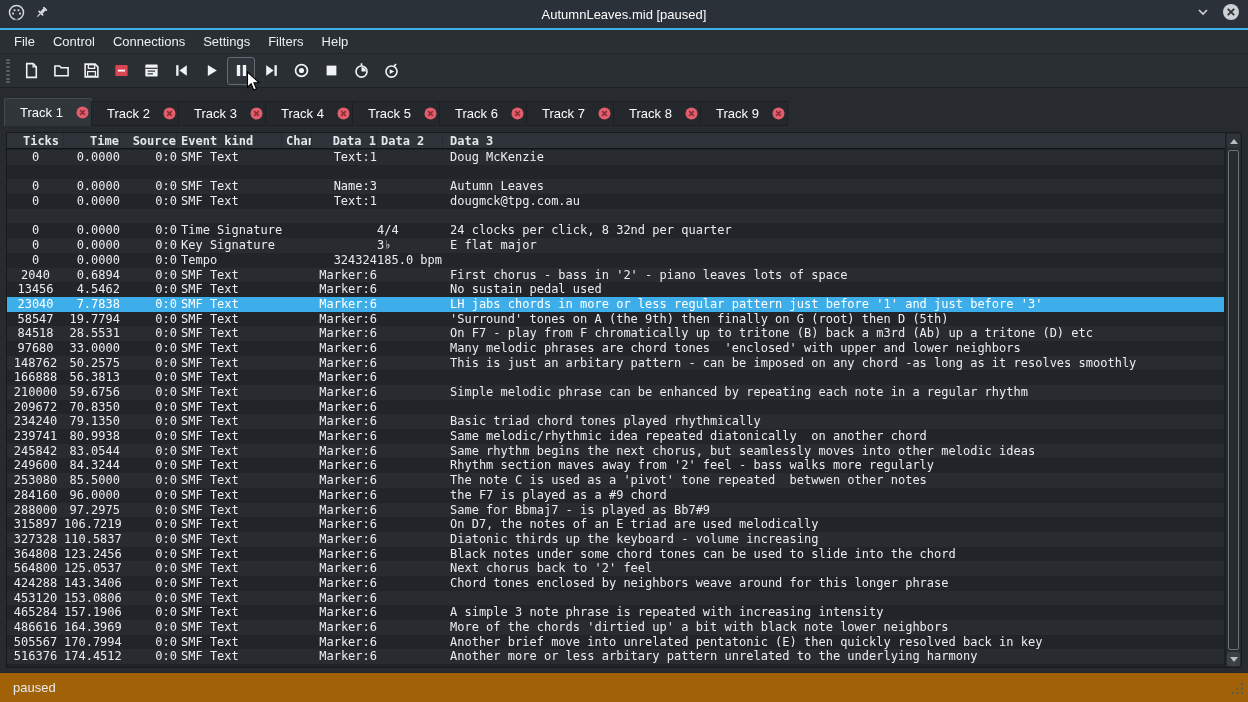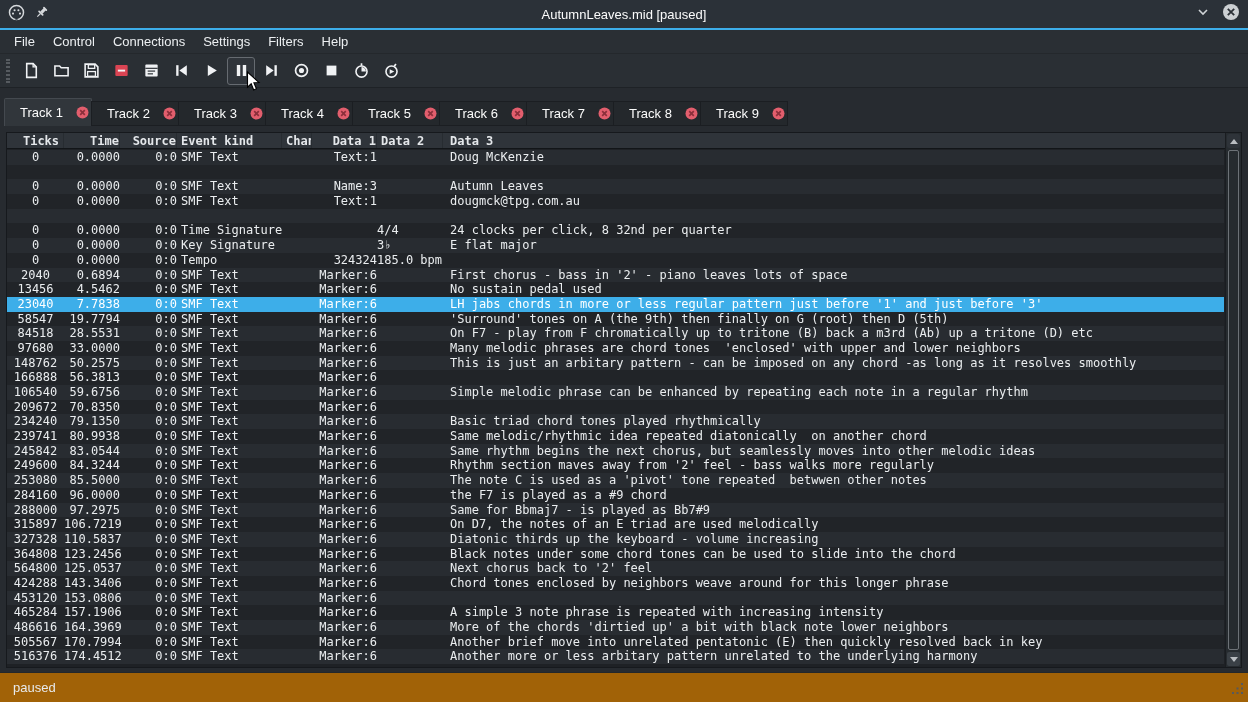--- a/index.html
+++ b/index.html
@@ -346,21 +346,21 @@
       <div class="tr even"><div class="c0">0</div><div class="c1">0.0000</div><div class="c2">0:0</div><div class="c3">Key Signature</div><div class="c4"></div><div class="c5"></div><div class="c6">3♭</div><div class="c7">E flat major</div></div>
       <div class="tr odd"><div class="c0">0</div><div class="c1">0.0000</div><div class="c2">0:0</div><div class="c3">Tempo</div><div class="c4"></div><div class="c5">324324</div><div class="c6">185.0 bpm</div><div class="c7"></div></div>
       <div class="tr even"><div class="c0">2040</div><div class="c1">0.6894</div><div class="c2">0:0</div><div class="c3">SMF Text</div><div class="c4"></div><div class="c5">Marker:6</div><div class="c6"></div><div class="c7">First chorus - bass in '2' - piano leaves lots of space</div></div>
       <div class="tr odd"><div class="c0">13456</div><div class="c1">4.5462</div><div class="c2">0:0</div><div class="c3">SMF Text</div><div class="c4"></div><div class="c5">Marker:6</div><div class="c6"></div><div class="c7">No sustain pedal used</div></div>
       <div class="tr even selected"><div class="c0">23040</div><div class="c1">7.7838</div><div class="c2">0:0</div><div class="c3">SMF Text</div><div class="c4"></div><div class="c5">Marker:6</div><div class="c6"></div><div class="c7">LH jabs chords in more or less regular pattern just before '1' and just before '3'</div></div>
       <div class="tr odd"><div class="c0">58547</div><div class="c1">19.7794</div><div class="c2">0:0</div><div class="c3">SMF Text</div><div class="c4"></div><div class="c5">Marker:6</div><div class="c6"></div><div class="c7">'Surround' tones on A (the 9th) then finally on G (root) then D (5th)</div></div>
       <div class="tr even"><div class="c0">84518</div><div class="c1">28.5531</div><div class="c2">0:0</div><div class="c3">SMF Text</div><div class="c4"></div><div class="c5">Marker:6</div><div class="c6"></div><div class="c7">On F7 - play from F chromatically up to tritone (B) back a m3rd (Ab) up a tritone (D) etc</div></div>
       <div class="tr odd"><div class="c0">97680</div><div class="c1">33.0000</div><div class="c2">0:0</div><div class="c3">SMF Text</div><div class="c4"></div><div class="c5">Marker:6</div><div class="c6"></div><div class="c7">Many melodic phrases are chord tones  'enclosed' with upper and lower neighbors</div></div>
       <div class="tr even"><div class="c0">148762</div><div class="c1">50.2575</div><div class="c2">0:0</div><div class="c3">SMF Text</div><div class="c4"></div><div class="c5">Marker:6</div><div class="c6"></div><div class="c7">This is just an arbitary pattern - can be imposed on any chord -as long as it resolves smoothly</div></div>
       <div class="tr odd"><div class="c0">166888</div><div class="c1">56.3813</div><div class="c2">0:0</div><div class="c3">SMF Text</div><div class="c4"></div><div class="c5">Marker:6</div><div class="c6"></div></div>
-      <div class="tr even"><div class="c0">106540</div><div class="c1">59.6756</div><div class="c2">0:0</div><div class="c3">SMF Text</div><div class="c4"></div><div class="c5">Marker:6</div><div class="c6"></div><div class="c7">Simple melodic phrase can be enhanced by repeating each note in a regular rhythm</div></div>
+      <div class="tr even"><div class="c0">210000</div><div class="c1">59.6756</div><div class="c2">0:0</div><div class="c3">SMF Text</div><div class="c4"></div><div class="c5">Marker:6</div><div class="c6"></div><div class="c7">Simple melodic phrase can be enhanced by repeating each note in a regular rhythm</div></div>
       <div class="tr odd"><div class="c0">209672</div><div class="c1">70.8350</div><div class="c2">0:0</div><div class="c3">SMF Text</div><div class="c4"></div><div class="c5">Marker:6</div><div class="c6"></div></div>
       <div class="tr even"><div class="c0">234240</div><div class="c1">79.1350</div><div class="c2">0:0</div><div class="c3">SMF Text</div><div class="c4"></div><div class="c5">Marker:6</div><div class="c6"></div><div class="c7">Basic triad chord tones played rhythmically</div></div>
       <div class="tr odd"><div class="c0">239741</div><div class="c1">80.9938</div><div class="c2">0:0</div><div class="c3">SMF Text</div><div class="c4"></div><div class="c5">Marker:6</div><div class="c6"></div><div class="c7">Same melodic/rhythmic idea repeated diatonically  on another chord</div></div>
       <div class="tr even"><div class="c0">245842</div><div class="c1">83.0544</div><div class="c2">0:0</div><div class="c3">SMF Text</div><div class="c4"></div><div class="c5">Marker:6</div><div class="c6"></div><div class="c7">Same rhythm begins the next chorus, but seamlessly moves into other melodic ideas</div></div>
       <div class="tr odd"><div class="c0">249600</div><div class="c1">84.3244</div><div class="c2">0:0</div><div class="c3">SMF Text</div><div class="c4"></div><div class="c5">Marker:6</div><div class="c6"></div><div class="c7">Rhythm section maves away from '2' feel - bass walks more regularly</div></div>
       <div class="tr even"><div class="c0">253080</div><div class="c1">85.5000</div><div class="c2">0:0</div><div class="c3">SMF Text</div><div class="c4"></div><div class="c5">Marker:6</div><div class="c6"></div><div class="c7">The note C is used as a 'pivot' tone repeated  betwwen other notes</div></div>
       <div class="tr odd"><div class="c0">284160</div><div class="c1">96.0000</div><div class="c2">0:0</div><div class="c3">SMF Text</div><div class="c4"></div><div class="c5">Marker:6</div><div class="c6"></div><div class="c7">the F7 is played as a #9 chord</div></div>
       <div class="tr even"><div class="c0">288000</div><div class="c1">97.2975</div><div class="c2">0:0</div><div class="c3">SMF Text</div><div class="c4"></div><div class="c5">Marker:6</div><div class="c6"></div><div class="c7">Same for Bbmaj7 - is played as Bb7#9</div></div>
       <div class="tr odd"><div class="c0">315897</div><div class="c1">106.7219</div><div class="c2">0:0</div><div class="c3">SMF Text</div><div class="c4"></div><div class="c5">Marker:6</div><div class="c6"></div><div class="c7">On D7, the notes of an E triad are used melodically</div></div>
       <div class="tr even"><div class="c0">327328</div><div class="c1">110.5837</div><div class="c2">0:0</div><div class="c3">SMF Text</div><div class="c4"></div><div class="c5">Marker:6</div><div class="c6"></div><div class="c7">Diatonic thirds up the keyboard - volume increasing</div></div>

